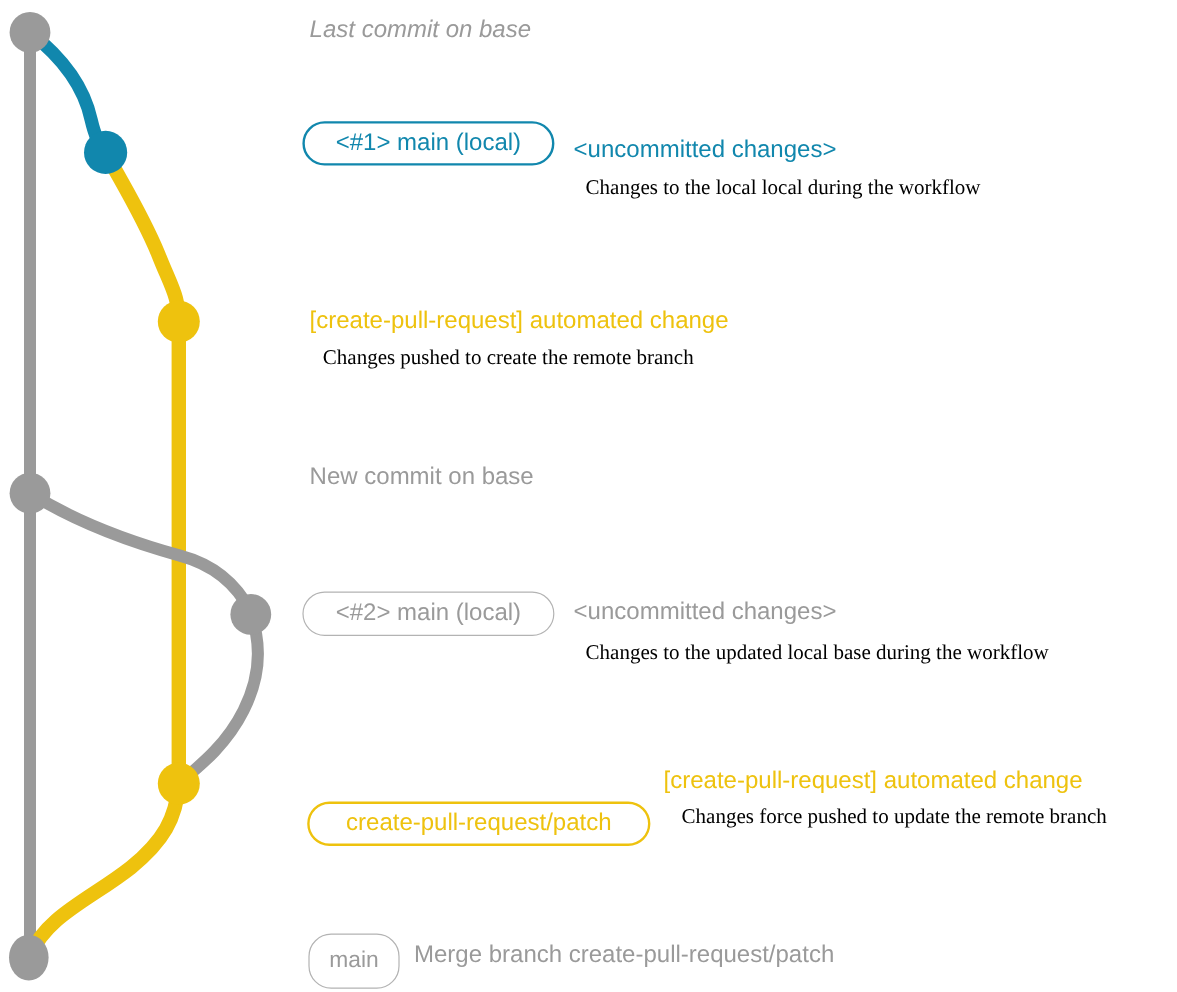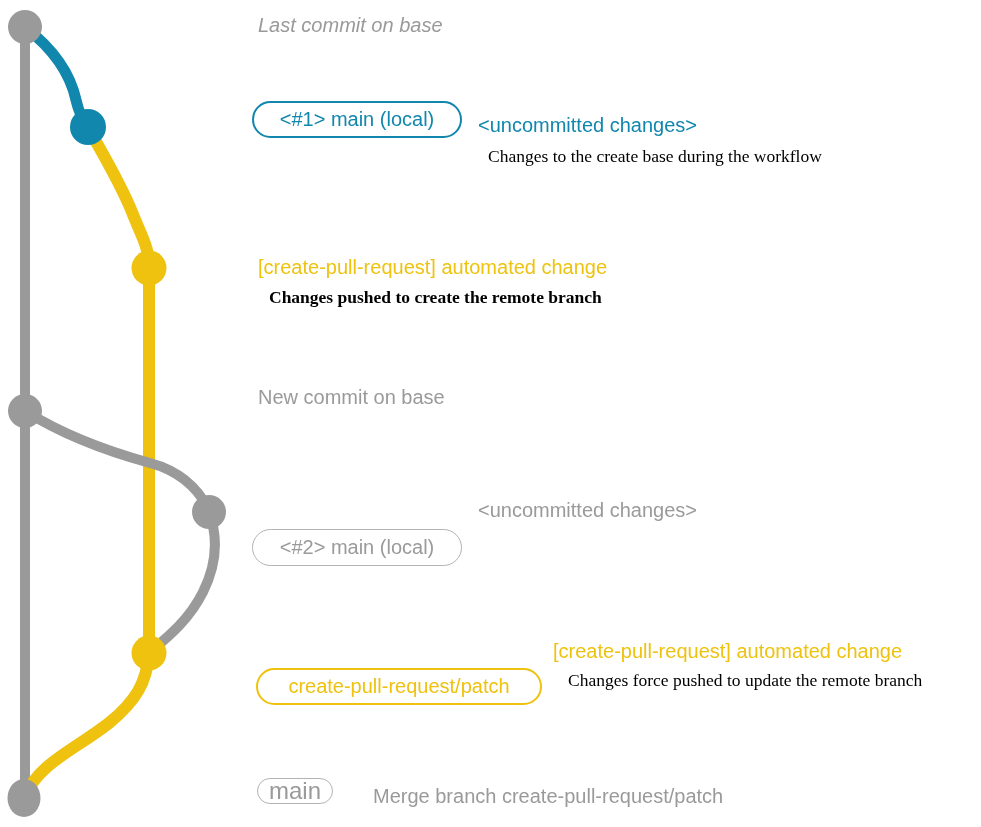--- a/index.html
+++ b/index.html
@@ -81,30 +81,31 @@
     <circle cx="25" cy="411" r="17" class="f-gray"></circle>
     <circle cx="209" cy="512" r="17" class="f-gray"></circle>
     <circle cx="149" cy="653" r="17.5" class="f-yellow"></circle>
     <ellipse cx="24" cy="798" rx="16.5" ry="19" class="f-gray"></ellipse>
   </svg>
 
   <div class="hdr" style="left:258px; top:14px;font-style:italic;">Last commit on base</div>
 
   <div class="pill pill-blue" style="left:252px; top:101px; width:210px;">&lt;#1&gt; main (local)</div>
   <div class="hdr hdr-blue" style="left:478px; top:114px;">&lt;uncommitted changes&gt;</div>
-  <div class="serif" style="left:488px; top:146px;">Changes to the create base during the workflow</div>
+  <div class="serif" style="left:488px; top:146px;">Changes to the local local during the workflow</div>
 
   <div class="hdr hdr-yellow" style="left:258px; top:256px;">[create-pull-request] automated change</div>
-  <div class="serif" style="left:269px; top:287px;font-weight:bold;">Changes pushed to create the remote branch</div>
+  <div class="serif" style="left:269px; top:287px;">Changes pushed to create the remote branch</div>
 
   <div class="hdr" style="left:258px; top:386px;">New commit on base</div>
 
-  <div class="pill pill-gray" style="left:252px; top:493px; width:210px;margin-top:36px;">&lt;#2&gt; main (local)</div>
+  <div class="pill pill-gray" style="left:252px; top:493px; width:210px;">&lt;#2&gt; main (local)</div>
   <div class="hdr" style="left:478px; top:499px;">&lt;uncommitted changes&gt;</div>
+  <div class="serif" style="left:488px; top:533px;">Changes to the updated local base during the workflow</div>
 
   <div class="pill pill-yellow" style="left:256px; top:668px; width:286px;">create-pull-request/patch</div>
   <div class="hdr hdr-yellow" style="left:553px; top:640px;">[create-pull-request] automated change</div>
   <div class="serif" style="left:568px; top:670px;">Changes force pushed to update the remote branch</div>
 
-  <div class="pill pill-gray" style="left:257px; top:778px; width:76px; height:26px; font-size:24px;">main</div>
-  <div class="hdr" style="left:345px; top:785px;margin-left:28px;">Merge branch create-pull-request/patch</div>
+  <div class="pill pill-gray" style="left:257px; top:778px; width:76px; height:46px; font-size:19px;">main</div>
+  <div class="hdr" style="left:345px; top:785px;">Merge branch create-pull-request/patch</div>
 
 </div>
 
 </body></html>

